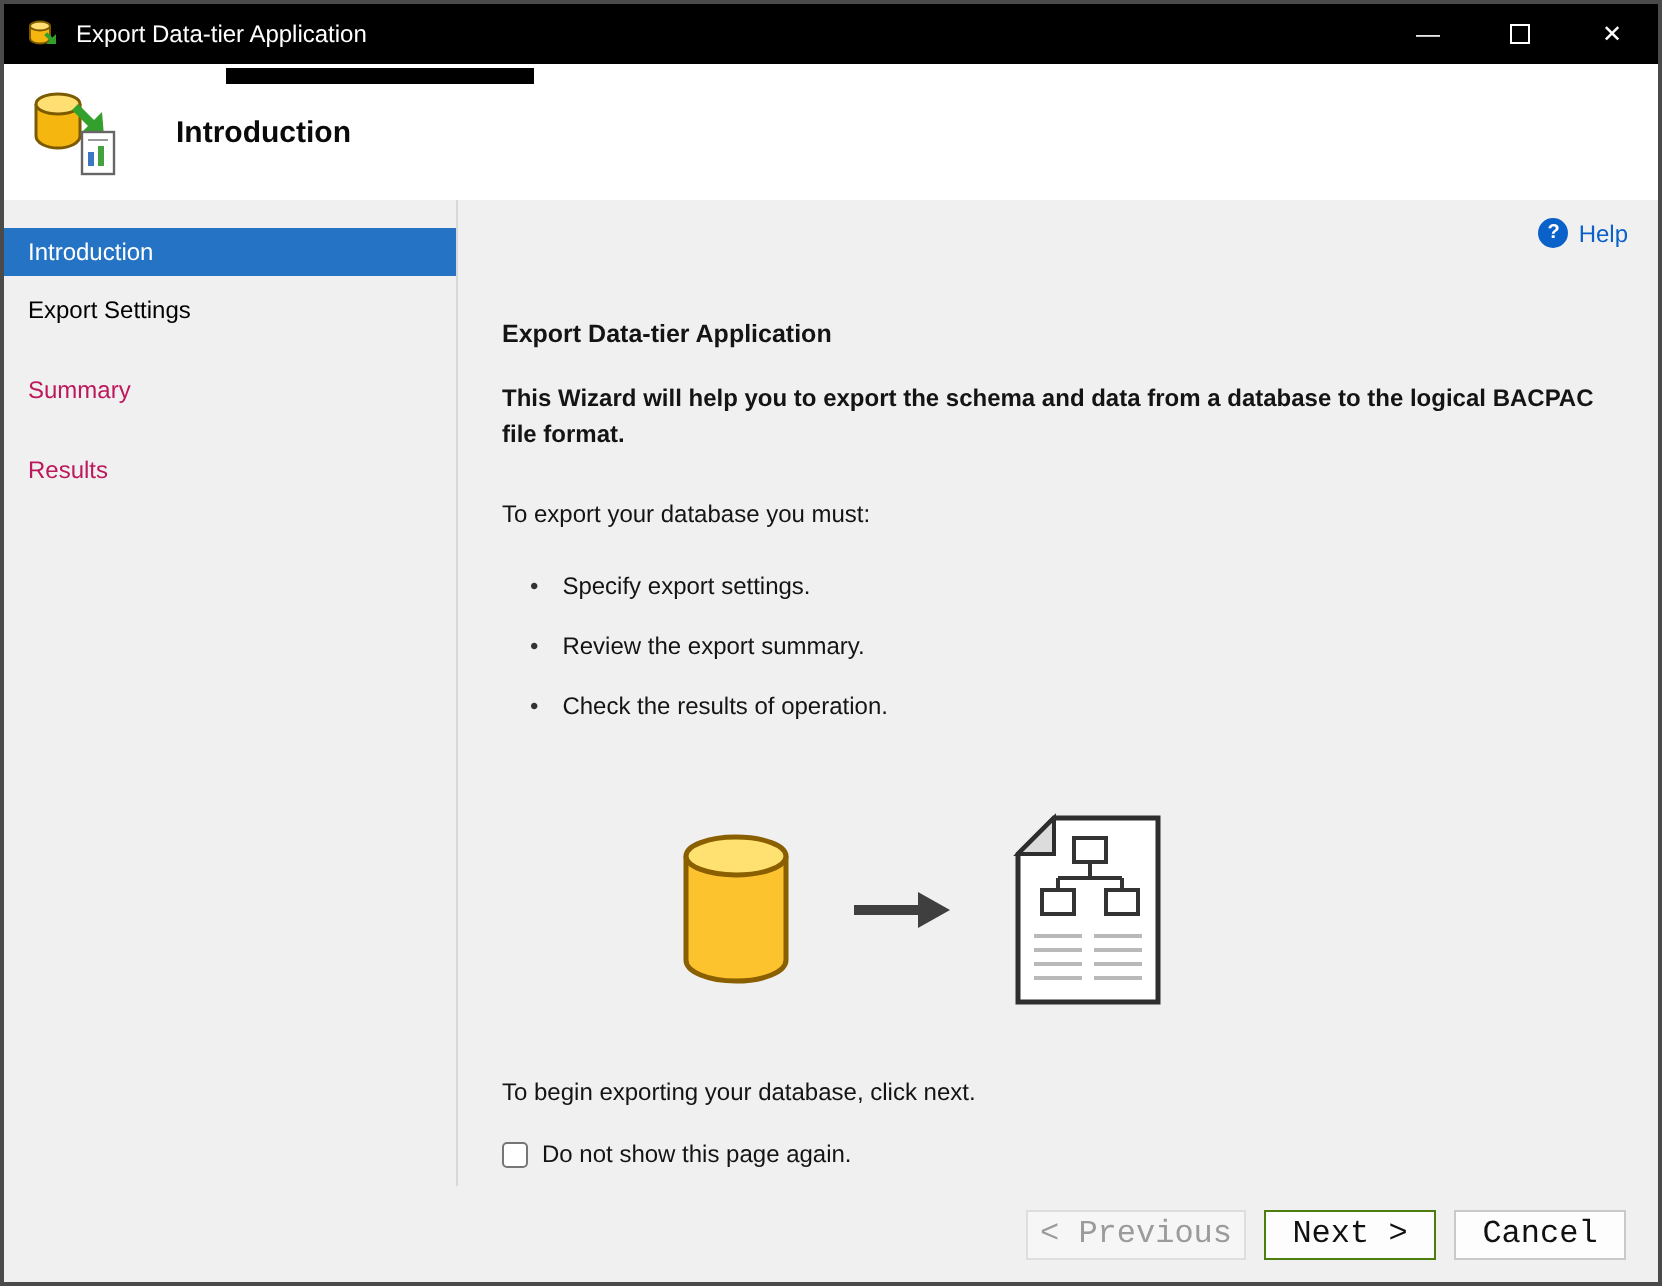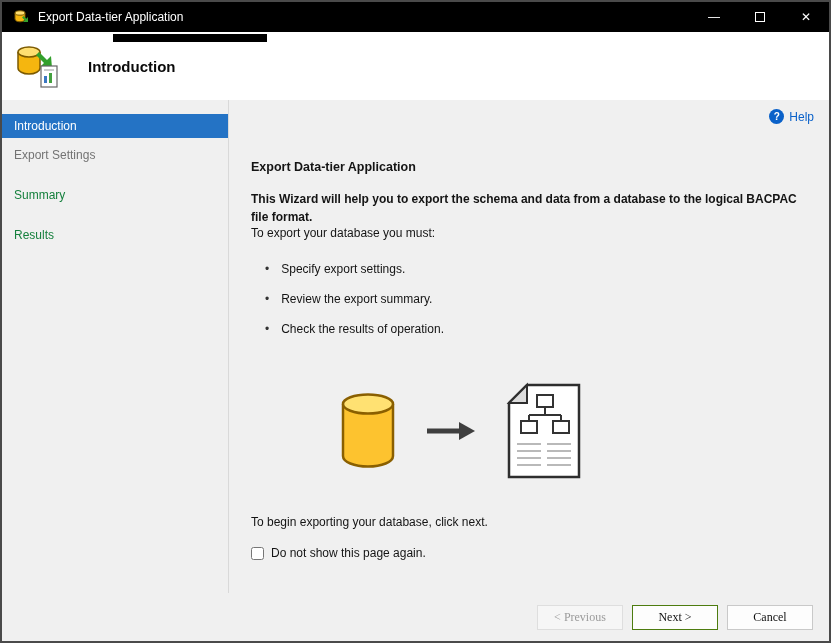--- a/index.html
+++ b/index.html
@@ -21,44 +21,44 @@
   
   .header { height:68px; background:#fff; display:flex; align-items:center; flex:0 0 auto; }
   .header-icon { margin-left:12px; display:flex; }
   .header-title { margin-left:28px; font-size:15px; font-weight:bold; color:#0a0a0a; }
 
   
   .main { flex:1 1 auto; display:flex; min-height:0; }
   .sidebar { width:227px; flex:0 0 auto; border-right:1px solid #d9d9d9; padding-top:14px; background:#f0f0f0; }
   .nav-item { font-size:12px; padding:5px 12px; margin-bottom:5px; color:#1a1a1a; cursor:default; }
   .nav-item.selected { background:#2473c5; color:#fff; }
-  .nav-item.link { color:#737373; }
-  .nav-item.dim { color:#15803d;margin-top:16px; }
+  .nav-item.link { color:#000000; }
+  .nav-item.dim { color:#be185d;margin-top:16px; }
 
   .content { flex:1 1 auto; position:relative; padding:14px 20px 0 22px; font-size:12px; color:#141414; }
   .help { position:absolute; top:9px; right:15px; display:flex; align-items:center; gap:5px;
           color:#0a61c9; font-size:12px; cursor:pointer; }
   .help-q { width:15px; height:15px; border-radius:50%; background:#0a61c9; color:#fff;
             font-size:10px; font-weight:bold; display:flex; align-items:center; justify-content:center; }
   .content-heading { font-weight:bold; font-size:12.5px; margin-top:46px; }
   .intro { margin-top:16px; max-width:560px; line-height:1.5;font-weight:bold; }
-  .list-intro { }
+  .list-intro { margin-top:24px; }
   .bullets { list-style:none; margin:14px 0 0 0; padding:0; }
   .bullets li { display:flex; gap:12px; padding:8px 0 8px 14px; }
   .bullet-glyph { color:#333; }
 
   .illustration { margin:38px 0 0 88px; display:flex; align-items:center; gap:28px; }
   .footer-text { margin-top:32px; }
   .checkbox-row { margin-top:17px; display:flex; align-items:center; gap:7px; }
   .checkbox-row input { width:13px; height:13px; margin:0; }
 
   
   .buttonbar { flex:0 0 auto; height:48px; display:flex; align-items:center; justify-content:flex-end;
                gap:9px; padding-right:16px; background:#f0f0f0; }
-  .btn { min-width:86px; height:25px; font-size:12px; font-family:Liberation Serif, serif; background:#fdfdfd;
+  .btn { min-width:86px; height:25px; font-size:16px; font-family:Liberation Mono, monospace; background:#fdfdfd;
          border:1px solid #c9c9c9; color:#111; cursor:default; }
   .btn.disabled { color:#9b9b9b; background:#f6f6f6; border-color:#dedede; }
   .btn.primary { border:1px solid #4d7c0f; }
 </style>
 </head>
 <body>
 
 <div class="window">
 
   <div class="titlebar">

